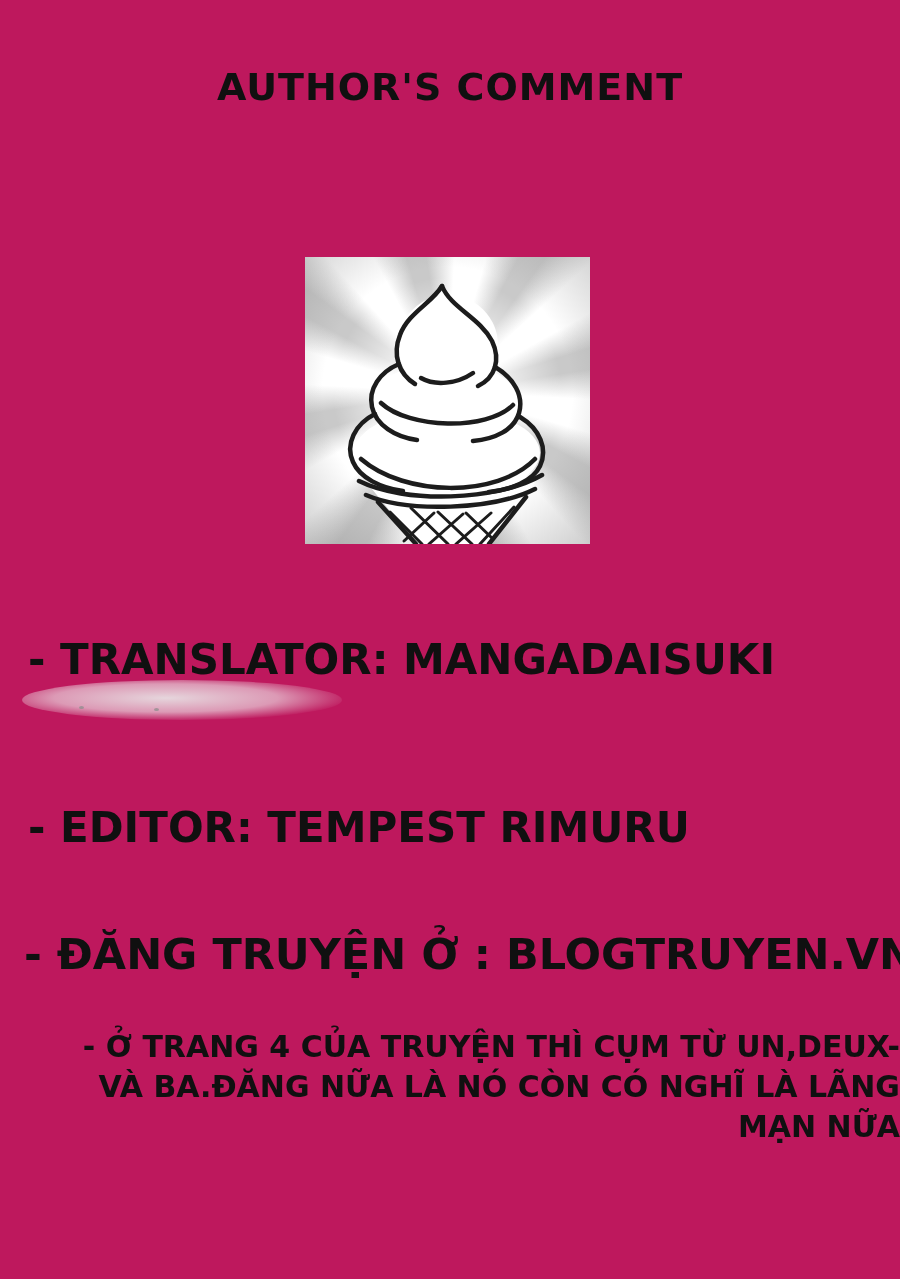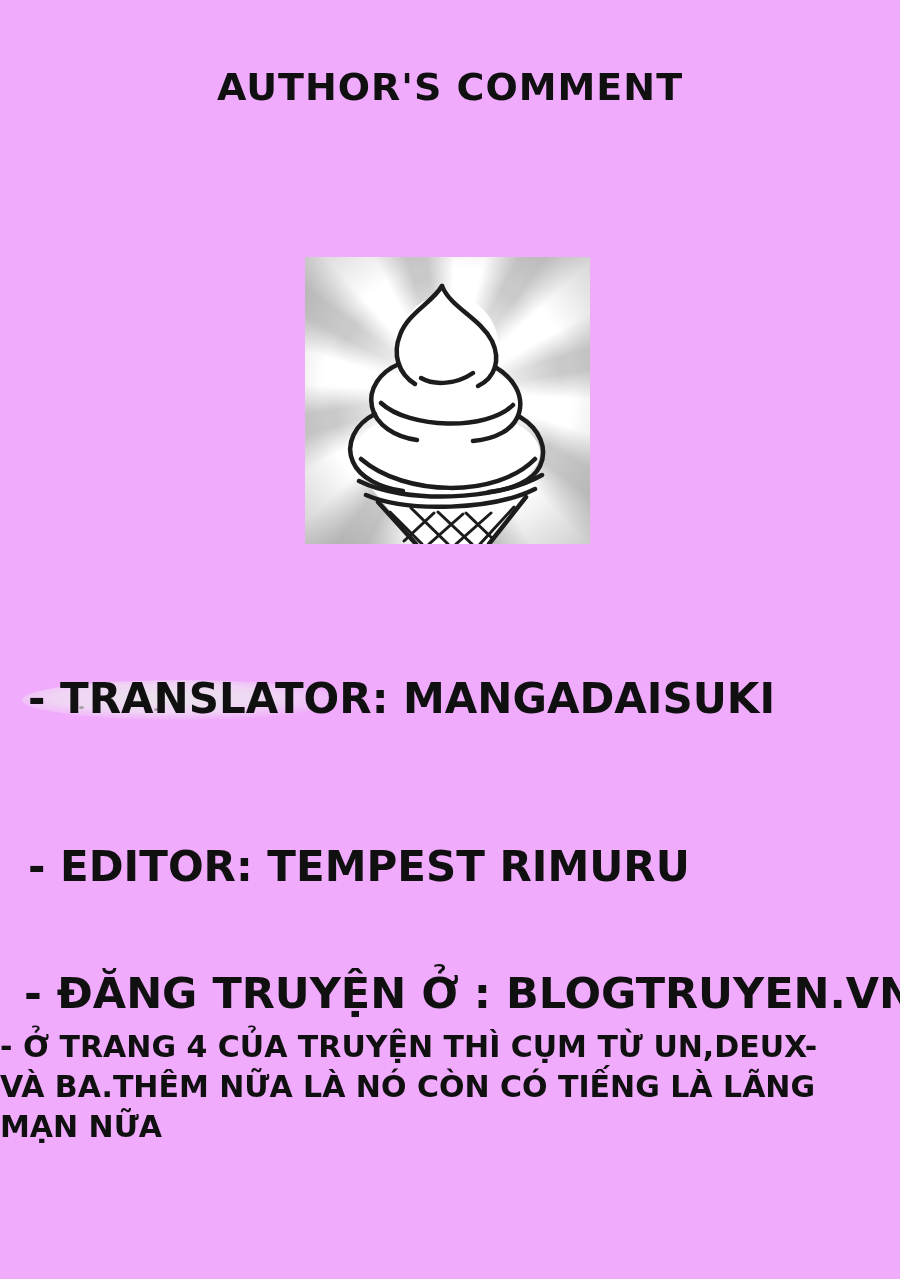--- a/index.html
+++ b/index.html
@@ -4,21 +4,21 @@
 <style>
   html, body {
     margin: 0;
     padding: 0;
     background: #ffffff;
   }
   #page {
     position: relative;
     width: 900px;
     height: 1279px;
-    background: #f0abfc;
+    background: #be185d;
     overflow: hidden;
     font-family: "DejaVu Sans", sans-serif;
     color: #101010;
   }
   .comic {
     font-weight: bold;
     white-space: nowrap;
     line-height: 1;
     letter-spacing: 0px;
     color: #101010;
@@ -64,31 +64,30 @@
     background: #8d8d8d;
     border-radius: 50%;
     opacity: 0.75;
   }
   #speck-1 { left: 79px; top: 706px; }
   #speck-2 { left: 154px; top: 708px; }
   .credit-line {
     position: absolute;
     left: 28px;
     font-size: 42px;
-    margin-top: 39px;
   }
   #translator-line { top: 639px; }
   #editor-line { top: 807px; }
   #posting-line { top: 933px; font-size: 43px; left: 24px; }
   #note-block {
     position: absolute;
     top: 1027px;
     left: 0;
     width: 900px;
-    text-align: left;
+    text-align: right;
   }
   .note-line {
     font-weight: bold;
     font-size: 30px;
     line-height: 40px;
     white-space: nowrap;
     color: #101010;
   }
 </style>
 </head>
@@ -148,17 +147,17 @@
   <div id="speck-2" class="speck"></div>
 
   <div id="translator-line" class="comic credit-line">- TRANSLATOR: MANGADAISUKI</div>
 
   <div id="editor-line" class="comic credit-line">- EDITOR: TEMPEST RIMURU</div>
 
   <div id="posting-line" class="comic credit-line">- ĐĂNG TRUYỆN Ở : BLOGTRUYEN.VN</div>
 
   <div id="note-block">
     <div class="note-line">- Ở TRANG 4 CỦA TRUYỆN THÌ CỤM TỪ UN,DEUX-</div>
-    <div class="note-line">VÀ BA.THÊM NỮA LÀ NÓ CÒN CÓ TIẾNG LÀ LÃNG</div>
+    <div class="note-line">VÀ BA.ĐĂNG NỮA LÀ NÓ CÒN CÓ NGHĨ LÀ LÃNG</div>
     <div class="note-line">MẠN NỮA</div>
   </div>
 
 </div>
 
 </body></html>

